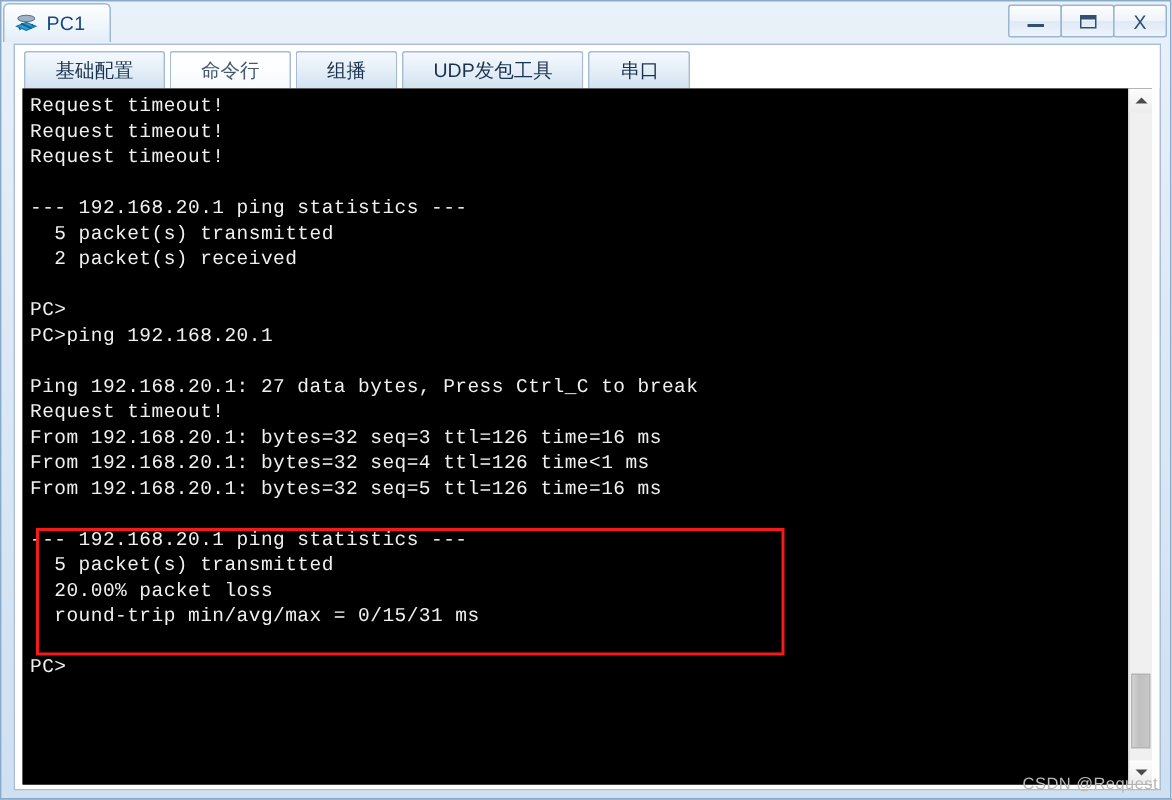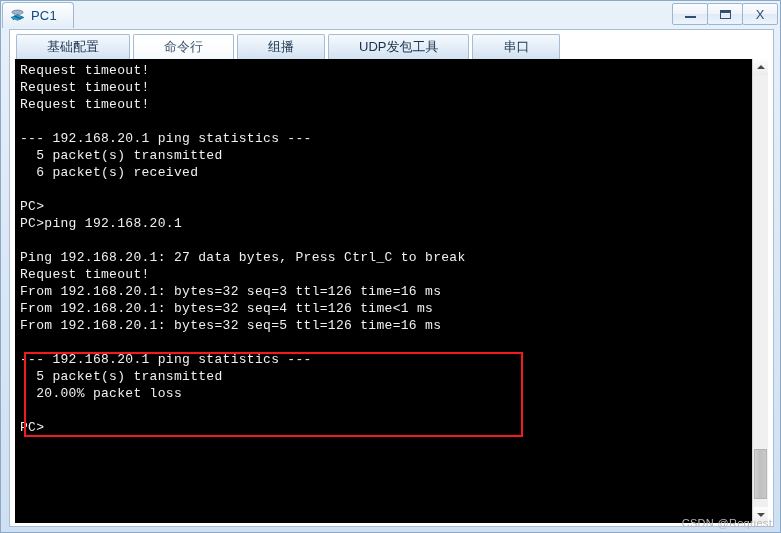--- a/index.html
+++ b/index.html
@@ -122,21 +122,21 @@
     height: 29px;
     background: #ffffff;
     display: flex;
     align-items: flex-end;
     padding-left: 6px;
     box-sizing: border-box;
   }
   .tab {
     height: 25px;
     margin-right: 3px;
-    padding: 0 30px;
+    padding: 0 20px;
     border: 1px solid #a5bcd5;
     border-bottom: none;
     background: linear-gradient(to bottom, #f5f9fd 0%, #e3edf7 55%, #d2e2f1 100%);
     display: flex;
     align-items: center;
     justify-content: center;
     font-size: 13px;
     color: #19324d;
     box-sizing: border-box;
     border-radius: 2px 2px 0 0;
@@ -303,34 +303,35 @@
     </div>
 
     <div class="terminal-wrap">
       <div class="terminal" id="terminal">
           <div class="tline">Request timeout!</div>
           <div class="tline">Request timeout!</div>
           <div class="tline">Request timeout!</div>
           <div class="tline">&nbsp;</div>
           <div class="tline">--- 192.168.20.1 ping statistics ---</div>
           <div class="tline">  5 packet(s) transmitted</div>
-          <div class="tline">  6 packet(s) received</div>
+          <div class="tline">  2 packet(s) received</div>
           <div class="tline">&nbsp;</div>
           <div class="tline">PC&gt;</div>
           <div class="tline">PC&gt;ping 192.168.20.1</div>
           <div class="tline">&nbsp;</div>
           <div class="tline">Ping 192.168.20.1: 27 data bytes, Press Ctrl_C to break</div>
           <div class="tline">Request timeout!</div>
           <div class="tline">From 192.168.20.1: bytes=32 seq=3 ttl=126 time=16 ms</div>
           <div class="tline">From 192.168.20.1: bytes=32 seq=4 ttl=126 time&lt;1 ms</div>
           <div class="tline">From 192.168.20.1: bytes=32 seq=5 ttl=126 time=16 ms</div>
           <div class="tline">&nbsp;</div>
           <div class="tline">--- 192.168.20.1 ping statistics ---</div>
           <div class="tline">  5 packet(s) transmitted</div>
           <div class="tline">  20.00% packet loss</div>
+          <div class="tline">  round-trip min/avg/max = 0/15/31 ms</div>
           <div class="tline">&nbsp;</div>
           <div class="tline">PC&gt;</div>
         </div>
 
       <div class="scrollbar">
         <div class="sb-btn up">
           <i class="arrow-up"></i>
         </div>
         <div class="sb-thumb"></div>
         <div class="sb-btn down">

